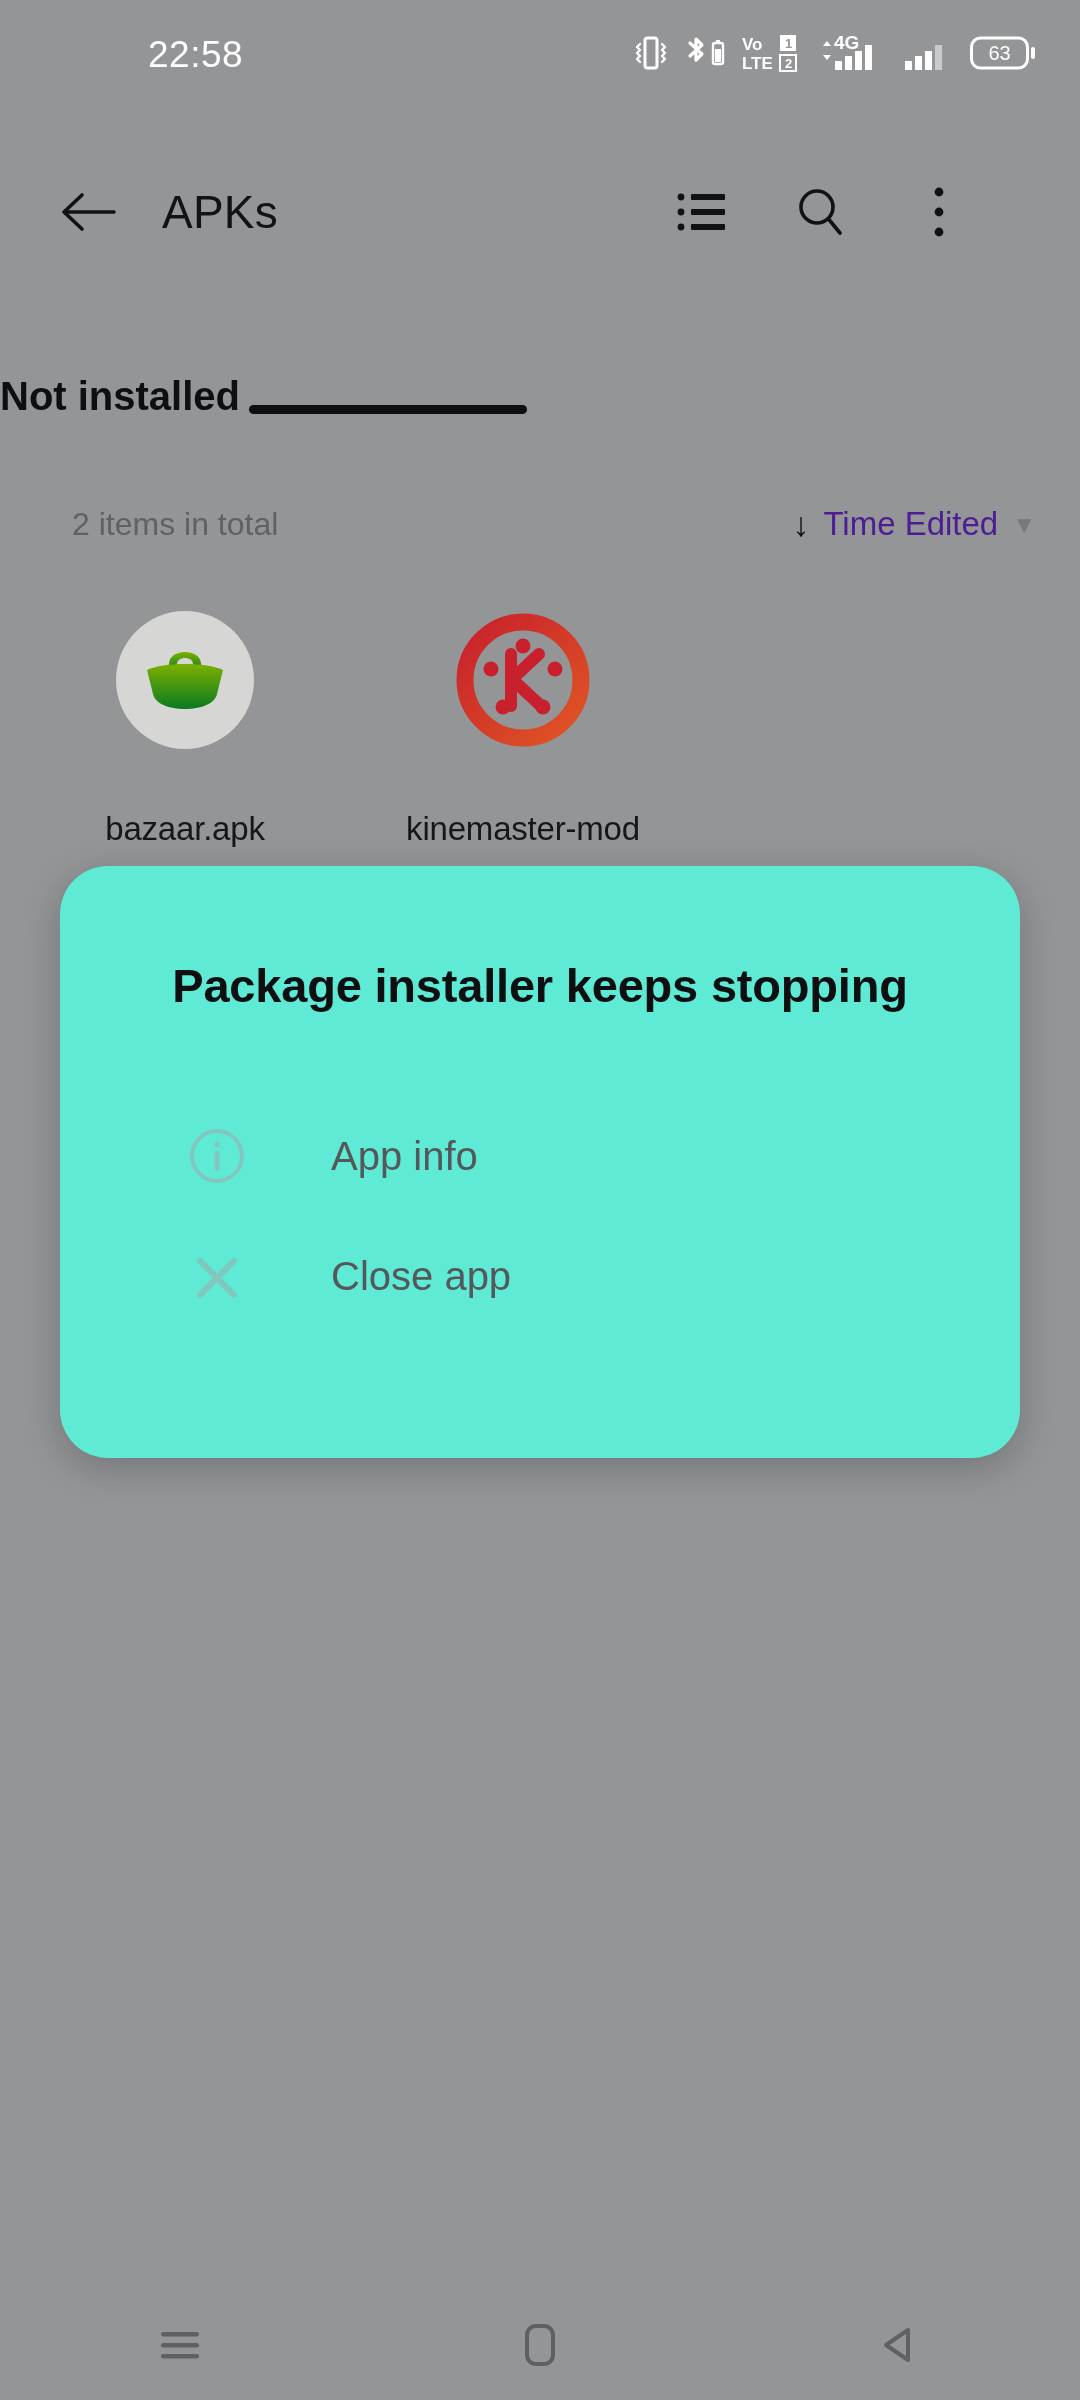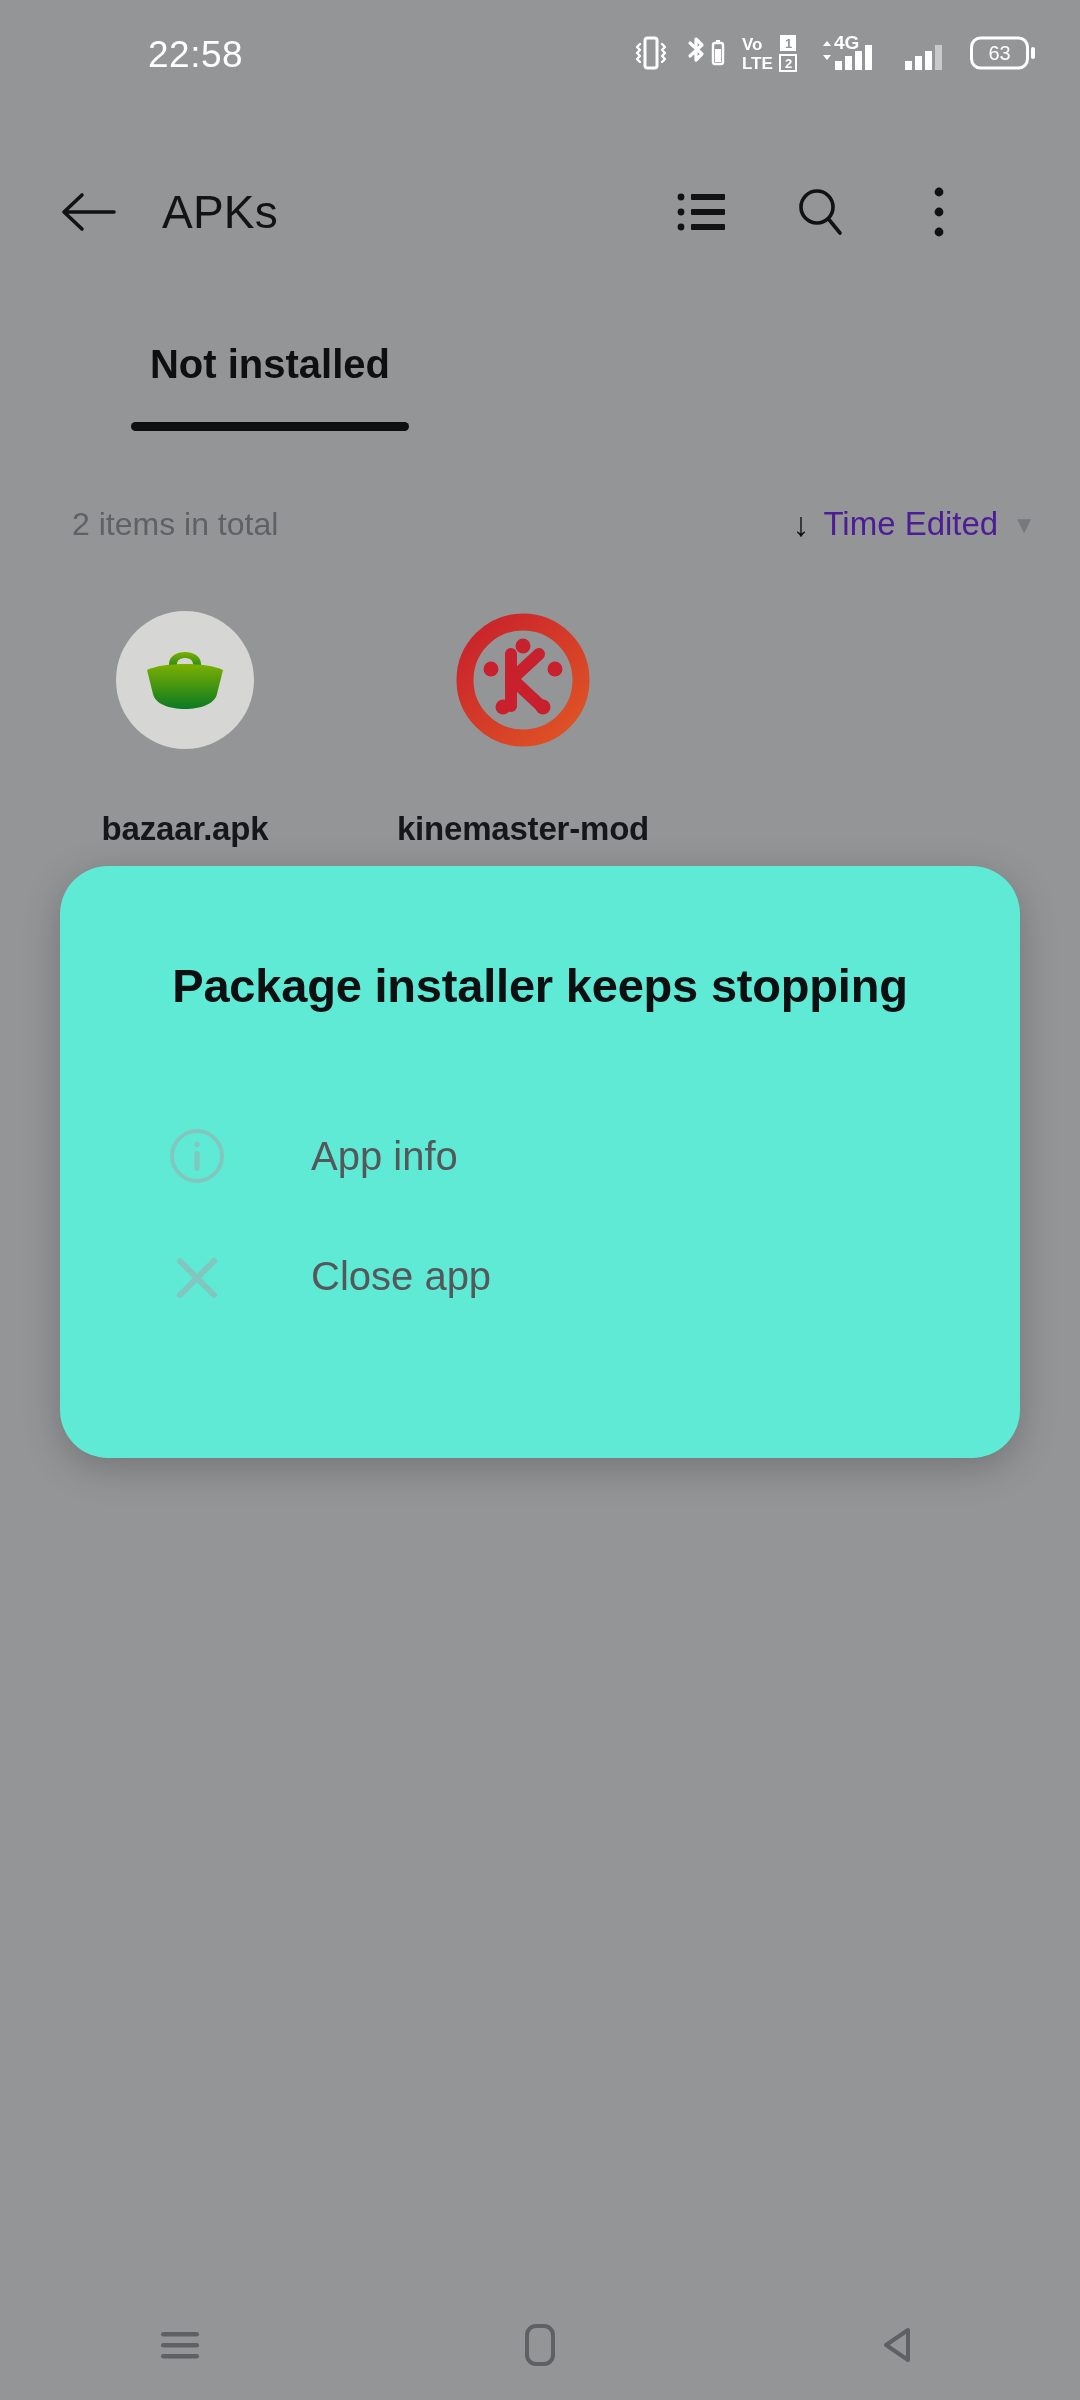--- a/index.html
+++ b/index.html
@@ -42,21 +42,21 @@
     display:flex; align-items:center; gap:60px;
   }
   .bar-ico{ width:58px; height:58px; display:flex; align-items:center; justify-content:center; }
 
   
   #tabs{
     position:absolute; top:320px; left:0; width:1080px; height:130px;
     display:flex;
   }
   .tab{
-    width:50%; display:flex; flex-direction:column;
+    width:50%; display:flex; flex-direction:row;
     align-items:center; justify-content:flex-start; padding-top:22px;gap:9px;
   }
   .tab-label{ font-size:40px; }
   .tab.active .tab-label{ color:#0d0f11; font-weight:700; }
   .tab.inactive .tab-label{ color:#6e7073; font-weight:400; }
   .tab-underline{
     margin-top:26px; width:278px; height:9px; border-radius:5px; background:#0d0f11;
   }
   .tab.inactive .tab-underline{ background:transparent; }
 
@@ -70,21 +70,21 @@
     margin-left:auto; margin-right:44px;
     display:flex; align-items:center; gap:14px;
   }
   #sort-arrow{ font-size:34px; color:#111315; line-height:1; }
   #sort-label{ font-size:33px; color:#4c1d95; }
   #sort-caret{ font-size:24px; color:#77797c; line-height:1; margin-top:2px;}
 
   
   #file-grid{
     position:absolute; top:600px; left:0; width:1080px;
-    display:flex; padding-left:16px;font-weight:bold;
+    display:flex; padding-left:16px;
   }
   .file-cell{
     width:338px; display:flex; flex-direction:column; align-items:center;
   }
   .file-icon-wrap{
     width:160px; height:160px; display:flex; align-items:center; justify-content:center;
   }
   .file-label{
     margin-top:50px; font-size:33px; color:#15181a; white-space:nowrap;
     letter-spacing:-0.2px;
@@ -106,21 +106,21 @@
     width:960px; height:592px;
     background:#5eead4; border-radius:48px;
     box-shadow:0 10px 38px rgba(0,0,0,0.22);
     overflow:hidden;
   }
   #dialog-title{
     margin:90px 96px 0 96px;
     font-size:47px; line-height:1.28; font-weight:700; color:#0d0f11;
     text-align:center; letter-spacing:-0.2px;
   }
-  #dialog-actions{ margin-top:80px; }
+  #dialog-actions{ margin-top:80px;padding-left:20px; }
   .dialog-action{
     height:120px; display:flex; align-items:center; padding-left:104px;
   }
   .dialog-action-icon{
     width:66px; height:66px; display:flex; align-items:center; justify-content:center;
   }
   .dialog-action-label{
     margin-left:81px; font-size:40px; color:#55585b;
   }
 

